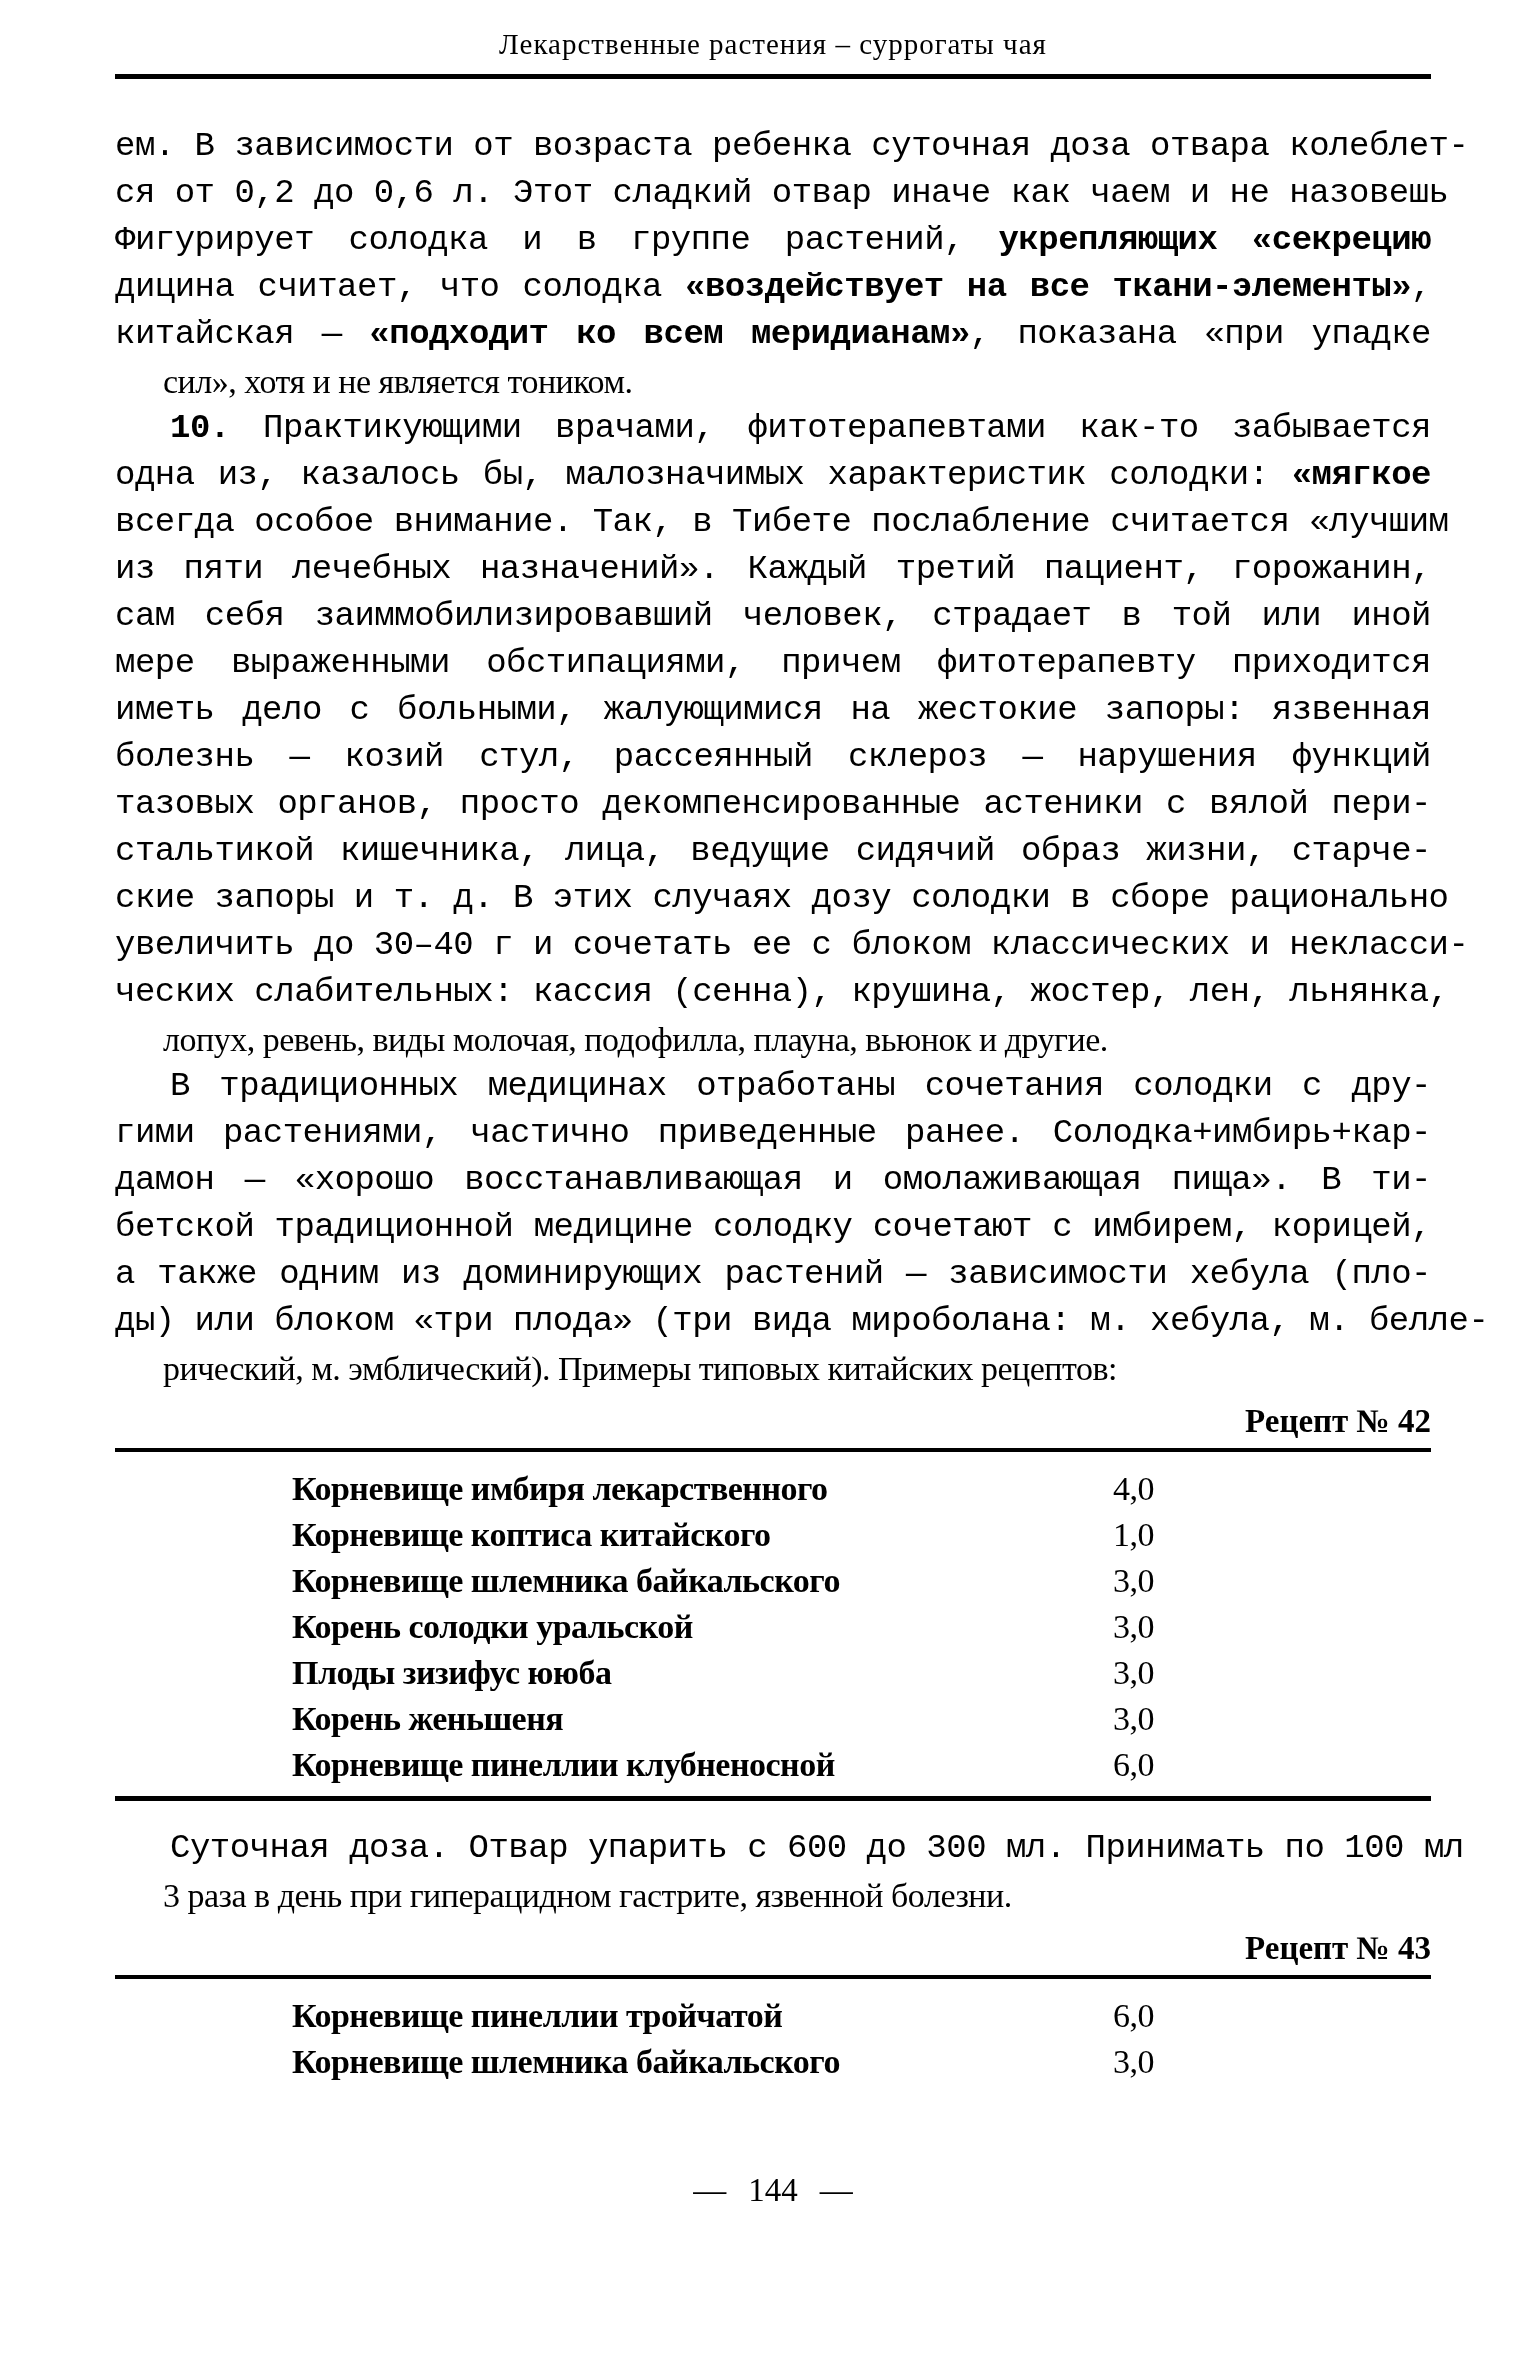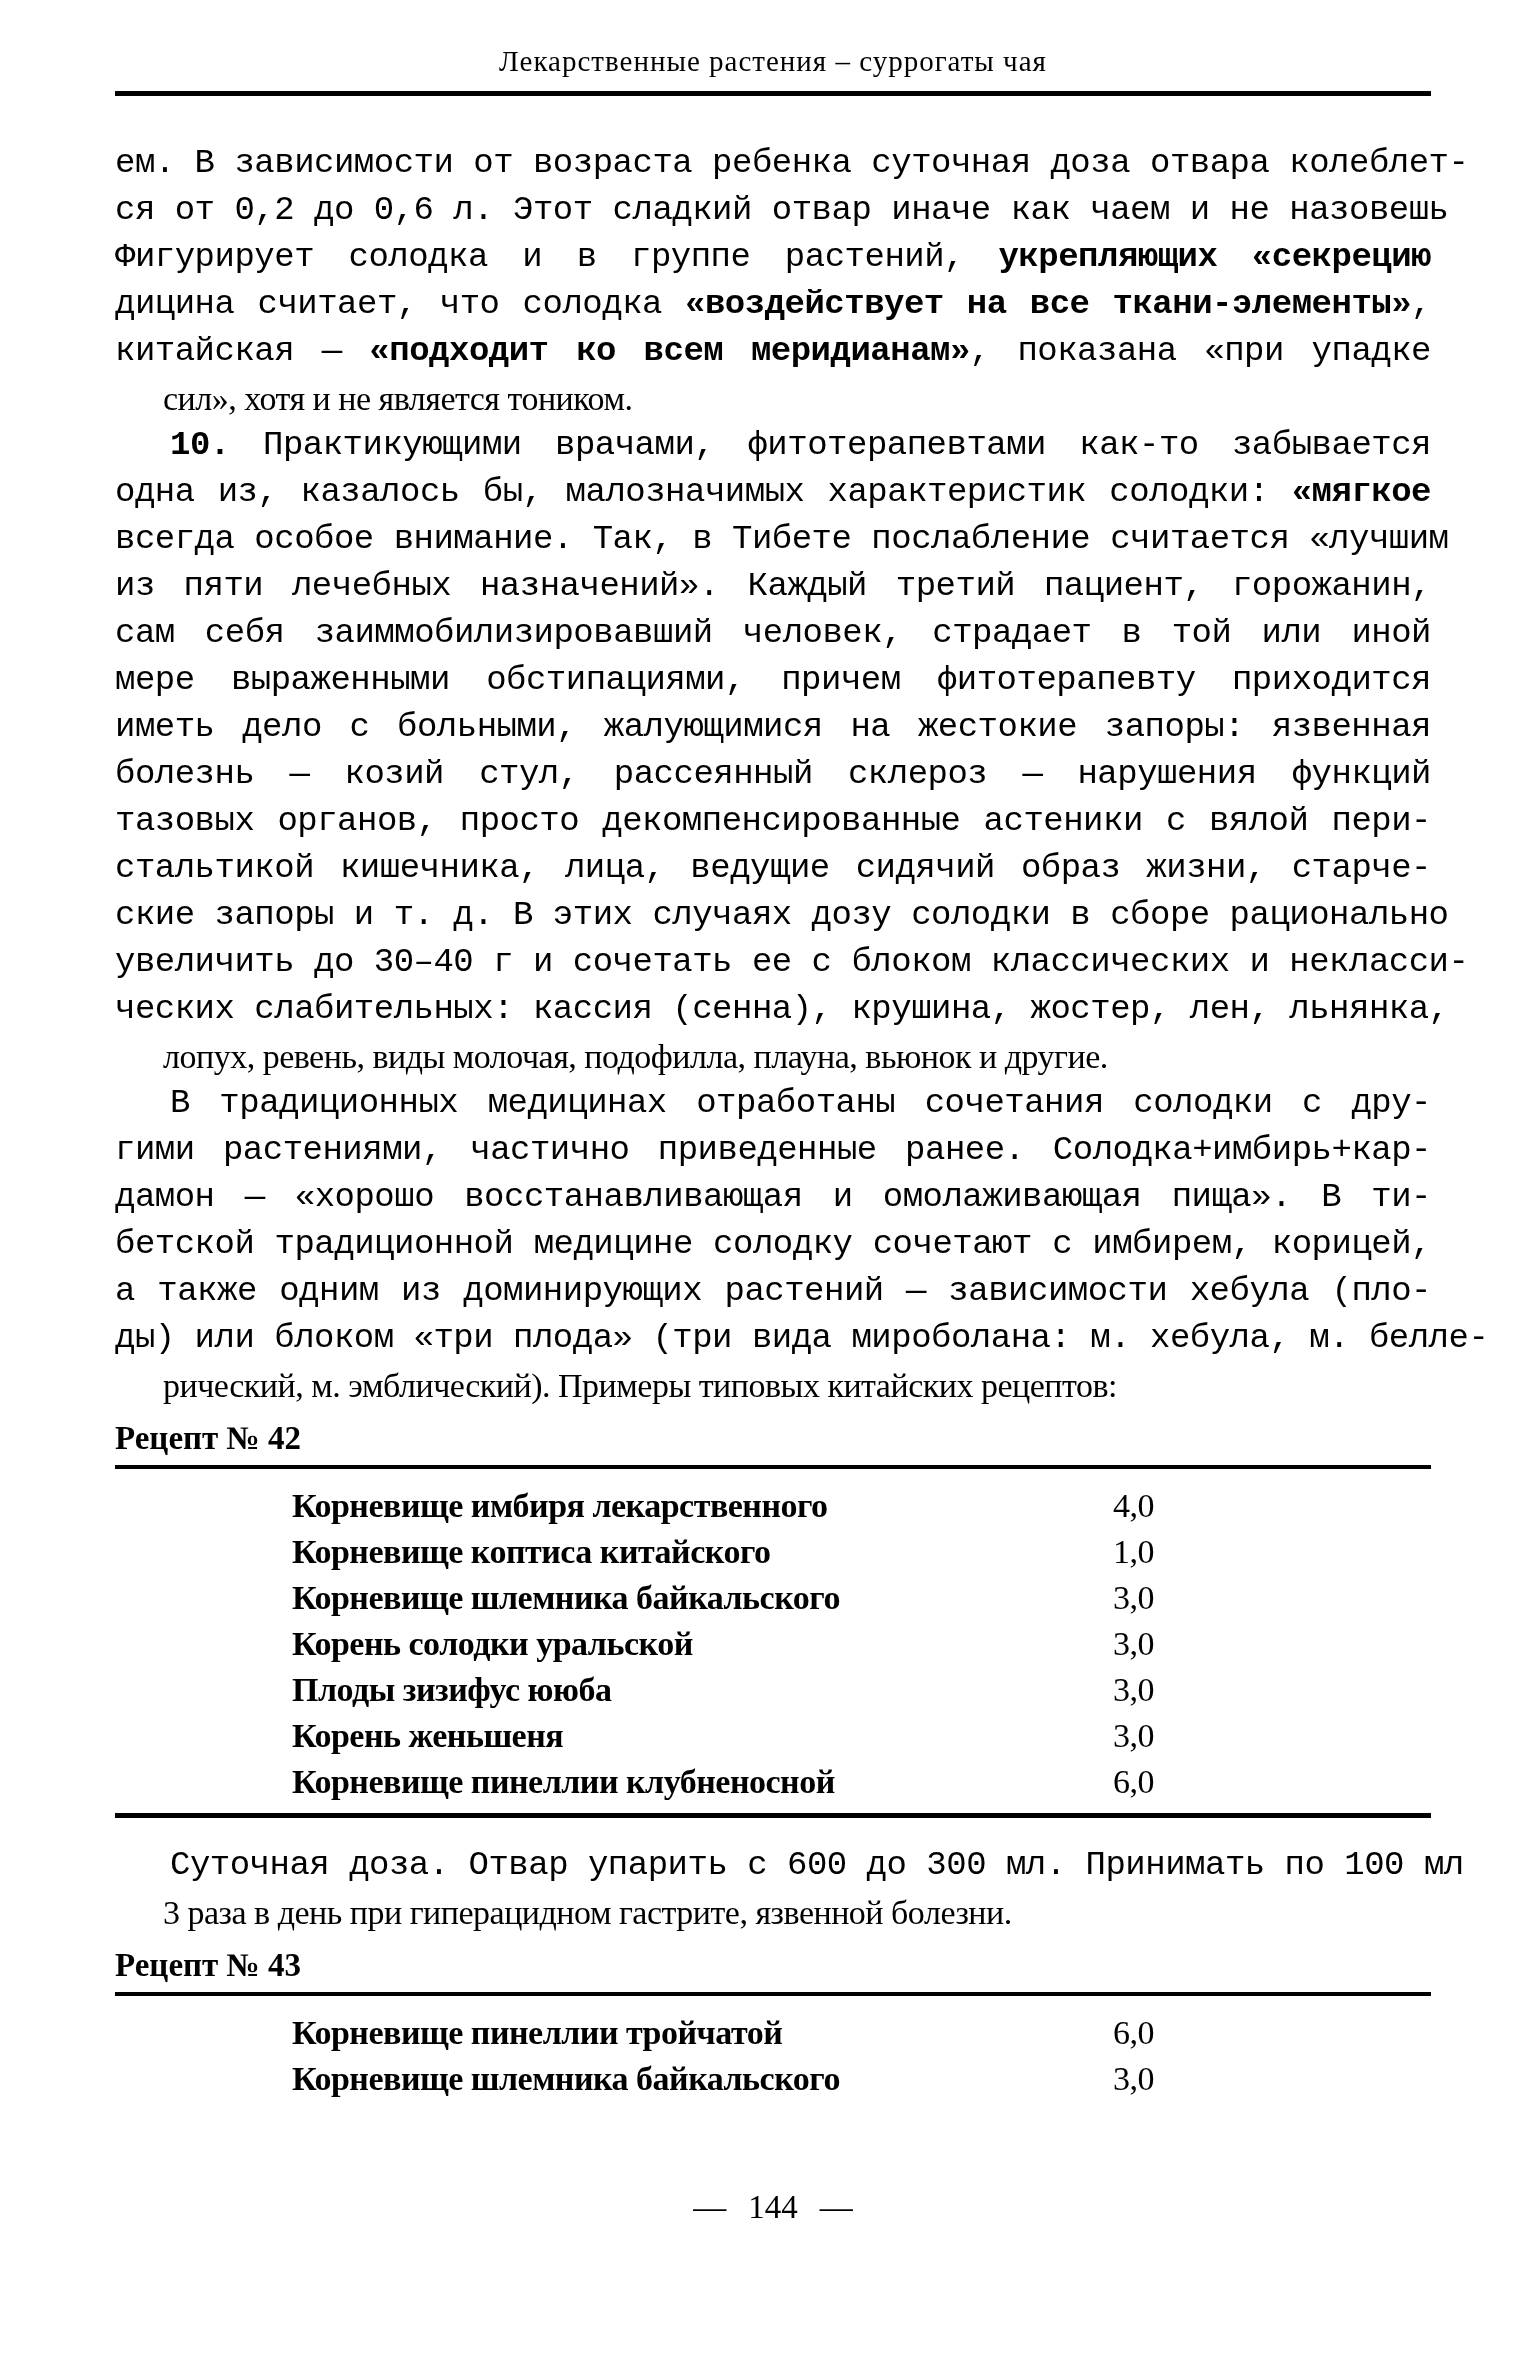--- a/index.html
+++ b/index.html
@@ -5,33 +5,33 @@
   html,body{margin:0;padding:0;background:#e8e8e8;}
   .page{
     position:relative;
     width:1539px;height:2377px;
     background:#ffffff;color:#000;
     font-family:"Liberation Serif","DejaVu Serif",serif;
     overflow:hidden;
   }
   .content{margin-left:115px;margin-right:108px;}
   .htitle{
-    padding-top:42px;height:38px;line-height:38px;
+    padding-top:25px;height:38px;line-height:38px;
     text-align:center;font-size:29px;letter-spacing:1px;
   }
   .rule{height:4.5px;background:#000;}
   .rule-hdr{margin-top:11px;}
   .bodytext{margin-top:44px;font-size:34px;letter-spacing:-0.5px;}
   .line{height:47px;line-height:47px;white-space:nowrap;}
   .just{text-align:justify;text-align-last:justify;font-family:Liberation Mono, monospace;}
   .last{text-align:left;margin-left:48px;}
   .ind{text-indent:55px;}
   .rtitle{
     margin-top:5px;height:48px;line-height:48px;
-    font-size:33px;font-weight:bold;text-align:left;letter-spacing:0;
+    font-size:33px;font-weight:bold;text-align:right;letter-spacing:0;
   }
   .rule-t{margin-top:3px;}
   .trows{margin-top:14px;font-size:34px;letter-spacing:-0.5px;}
   .trow{position:relative;height:46px;line-height:46px;}
   .tname{margin-left:177px;font-weight:bold;}
   .tamt{position:absolute;left:998px;top:0;}
   .rule-b{margin-top:8px;}
   .dose{margin-top:24px;}
   .footer{
     margin-top:84px;height:42px;line-height:42px;

